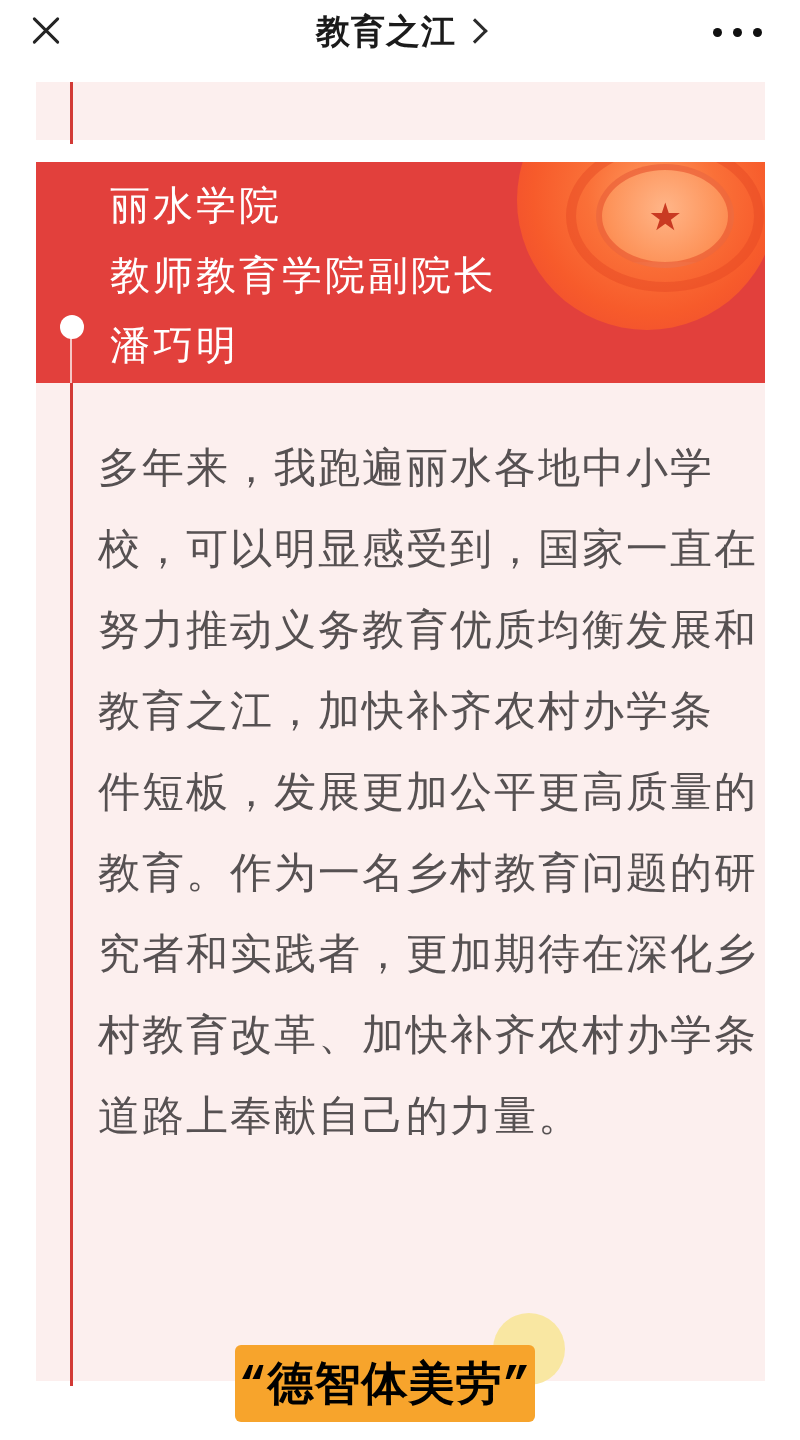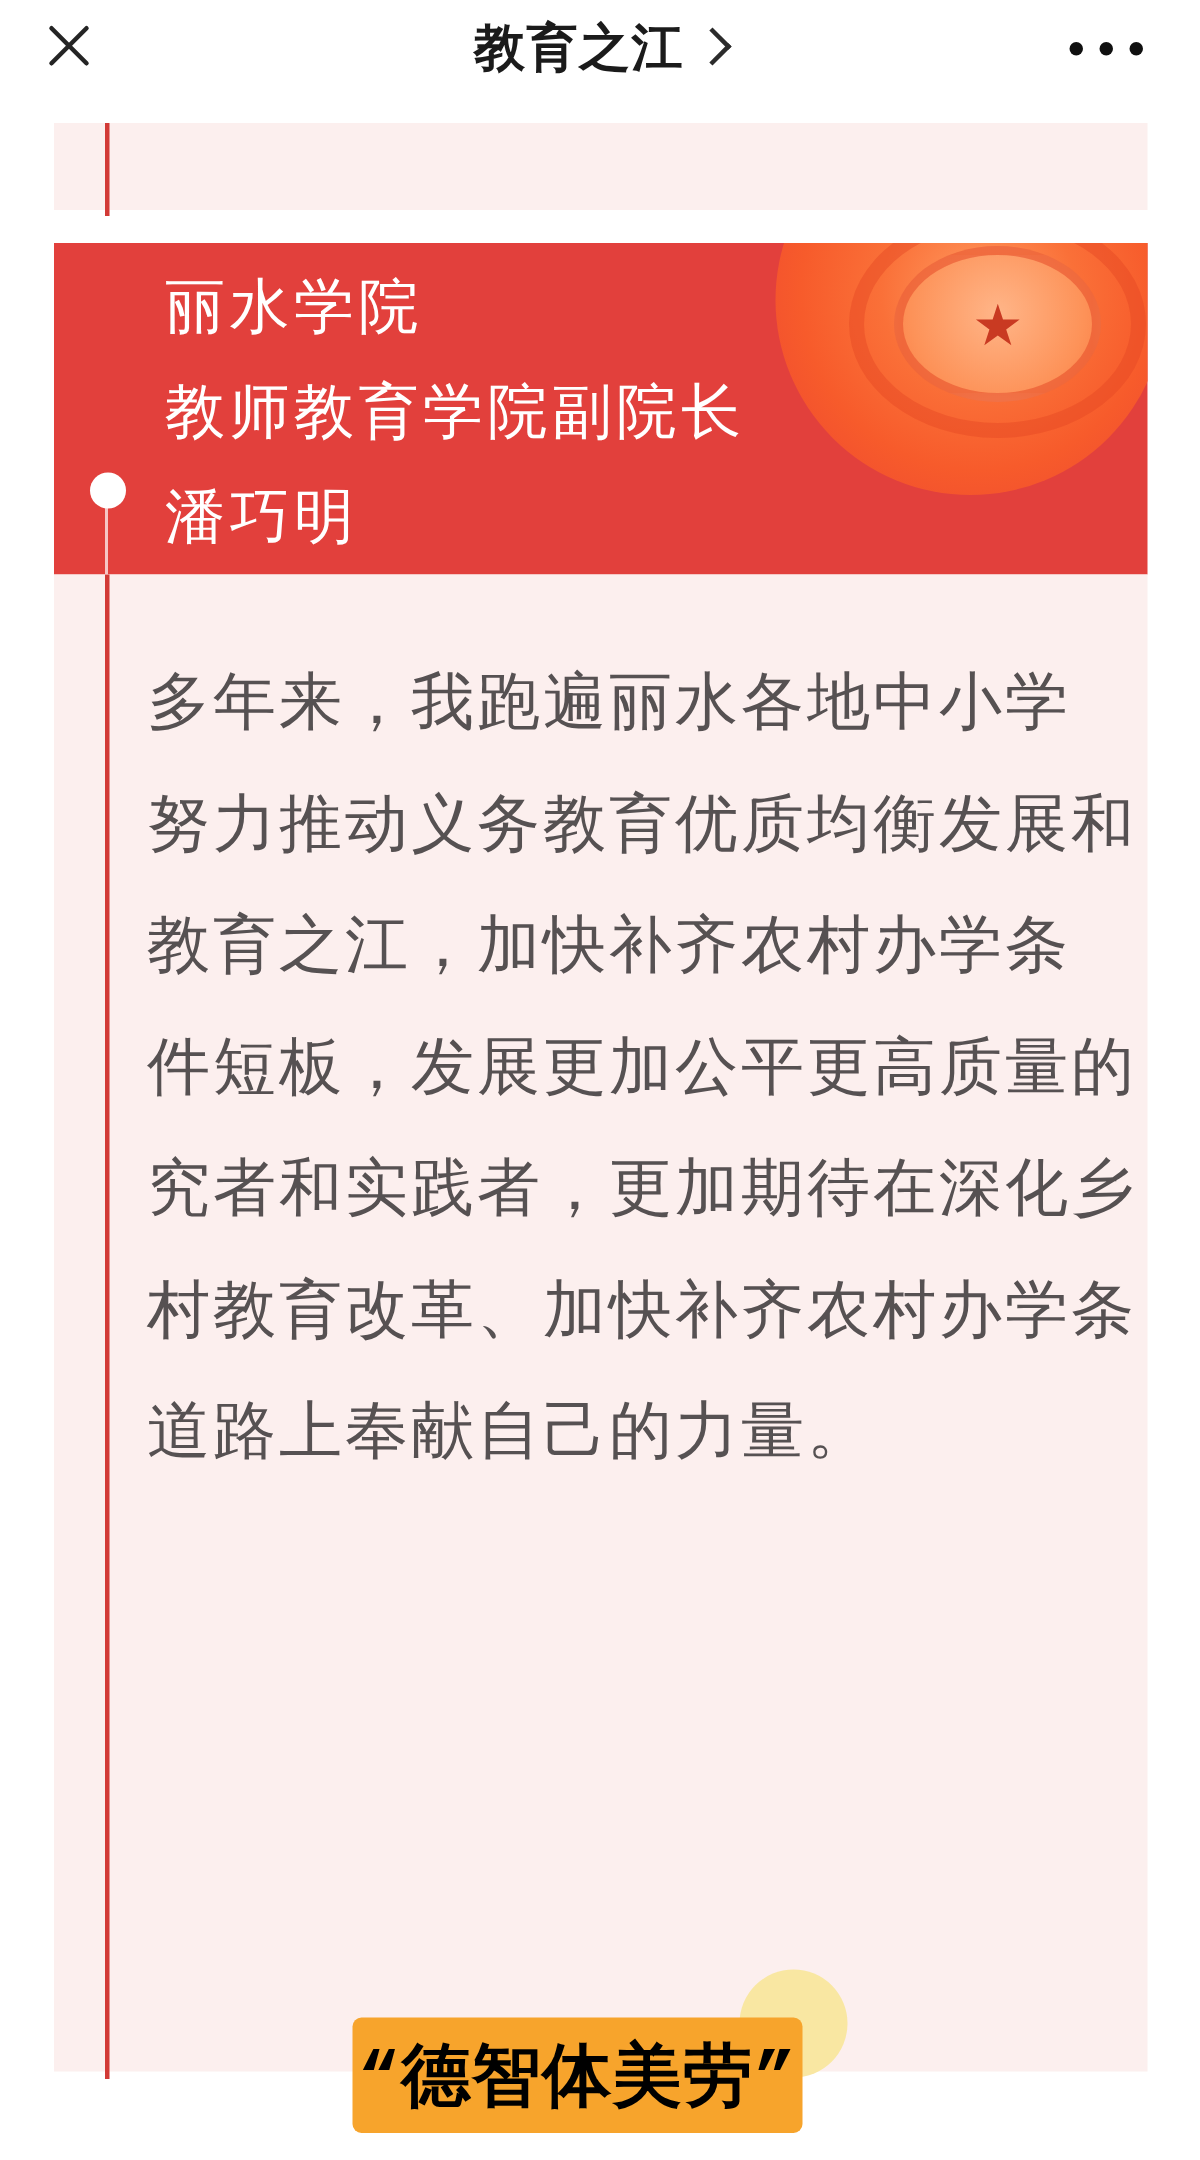--- a/index.html
+++ b/index.html
@@ -89,23 +89,25 @@
       <div class="speaker-line">教师教育学院副院长</div>
       <div class="speaker-line">潘巧明</div>
     </div>
   </div>
   <div class="node-dot" style="left:60px;top:315px;position:absolute;z-index:5;"></div>
 
   <div class="pink-card">
     <div class="tl-line"></div>
     <div class="quote-lines">
       <div class="quote-line">多年来，我跑遍丽水各地中小学</div>
+      <div class="quote-line">校，可以明显感受到，国家一直在</div>
       <div class="quote-line">努力推动义务教育优质均衡发展和</div>
       <div class="quote-line">教育之江，加快补齐农村办学条</div>
       <div class="quote-line">件短板，发展更加公平更高质量的</div>
+      <div class="quote-line">教育。作为一名乡村教育问题的研</div>
       <div class="quote-line">究者和实践者，更加期待在深化乡</div>
       <div class="quote-line">村教育改革、加快补齐农村办学条</div>
       <div class="quote-line">道路上奉献自己的力量。</div>
     </div>
   </div>
 
   <div class="yellow-circle"></div>
   <div class="orange-badge">
     <span class="label">“德智体美劳”</span>
   </div>

